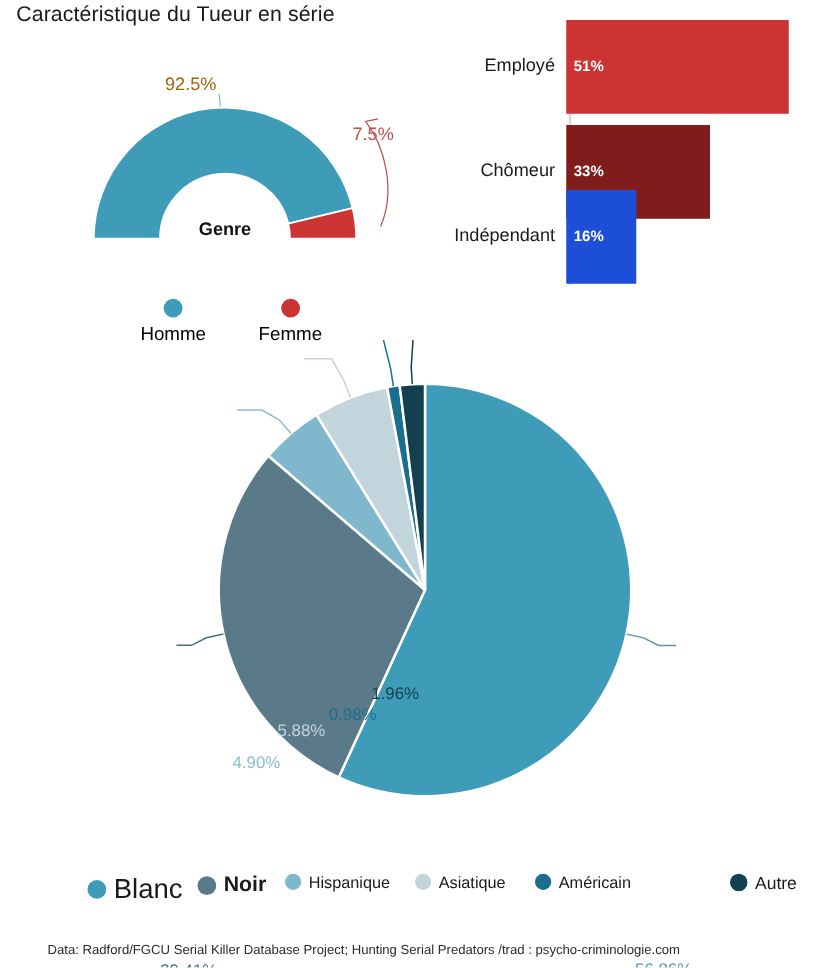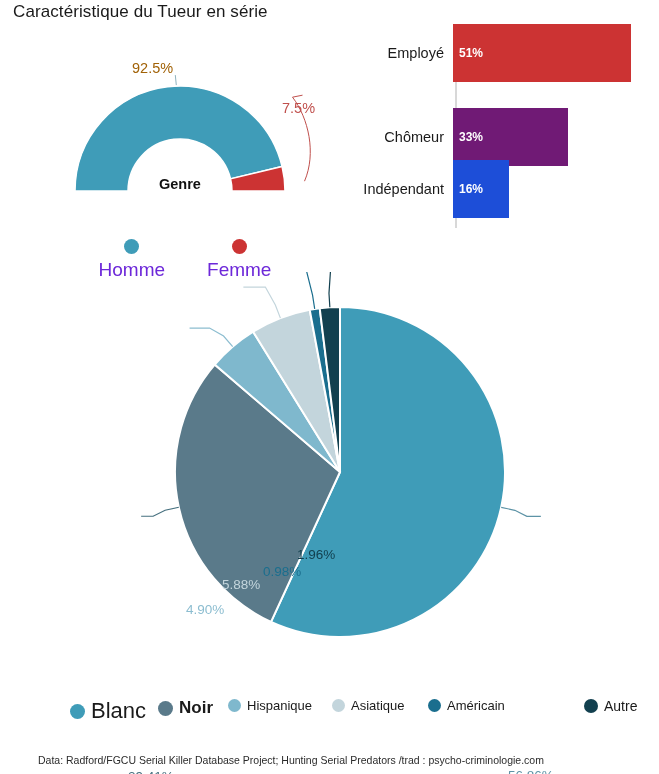--- a/index.html
+++ b/index.html
@@ -57,21 +57,21 @@
     position: absolute;
     left: 55px;
     top: 213px;
     width: 220px;
     display: flex;
     justify-content: center;
     gap: 42px;
   }
   .glg-item { display: flex; flex-direction: column; align-items: center; }
   .glg-dot { width: 15px; height: 15px; border-radius: 50%; }
-  .glg-label { margin-top: 5px; font-size: 19px; color: #6d28d9; }
+  .glg-label { margin-top: 5px; font-size: 15px; color: #000000; }
   
   #bar-panel {
     position: absolute;
     left: 345px;
     top: 24px;
     width: 300px;
     height: 215px;
   }
   #bar-axis {
     position: absolute;
@@ -91,21 +91,21 @@
   }
   .bar-cat {
     width: 108px;
     text-align: right;
     padding-right: 9px;
     font-size: 14.5px;
     color: #1a1a1a;
     white-space: nowrap;
   }
   .bar-rect {
-    height: 58px;
+    height: 75px;
     background: #cc3333;
     display: flex;
     align-items: center;
     position: relative;
     text-align: right;
   }
   .bar-value {
     position: absolute;
     left: 6px;
     font-size: 12px;
@@ -193,21 +193,21 @@
 
     <div class="bar-row" style="top:0px;">
       <div class="bar-cat">Employé</div>
       <div class="bar-rect" id="bar-rect-0" style="width: 178px; background: rgb(204, 51, 51);">
         <span class="bar-value">51%</span>
       </div>
     </div>
 
     <div class="bar-row" style="top:84px;">
       <div class="bar-cat">Chômeur</div>
-      <div class="bar-rect" id="bar-rect-1" style="width: 115.176px; background: #701a75;">
+      <div class="bar-rect" id="bar-rect-1" style="width: 115.176px; background: #7f1d1d;">
         <span class="bar-value">33%</span>
       </div>
     </div>
 
     <div class="bar-row" style="top:136px;">
       <div class="bar-cat">Indépendant</div>
       <div class="bar-rect" id="bar-rect-2" style="width: 55.8431px; background: #1d4ed8;">
         <span class="bar-value">16%</span>
       </div>
     </div>

